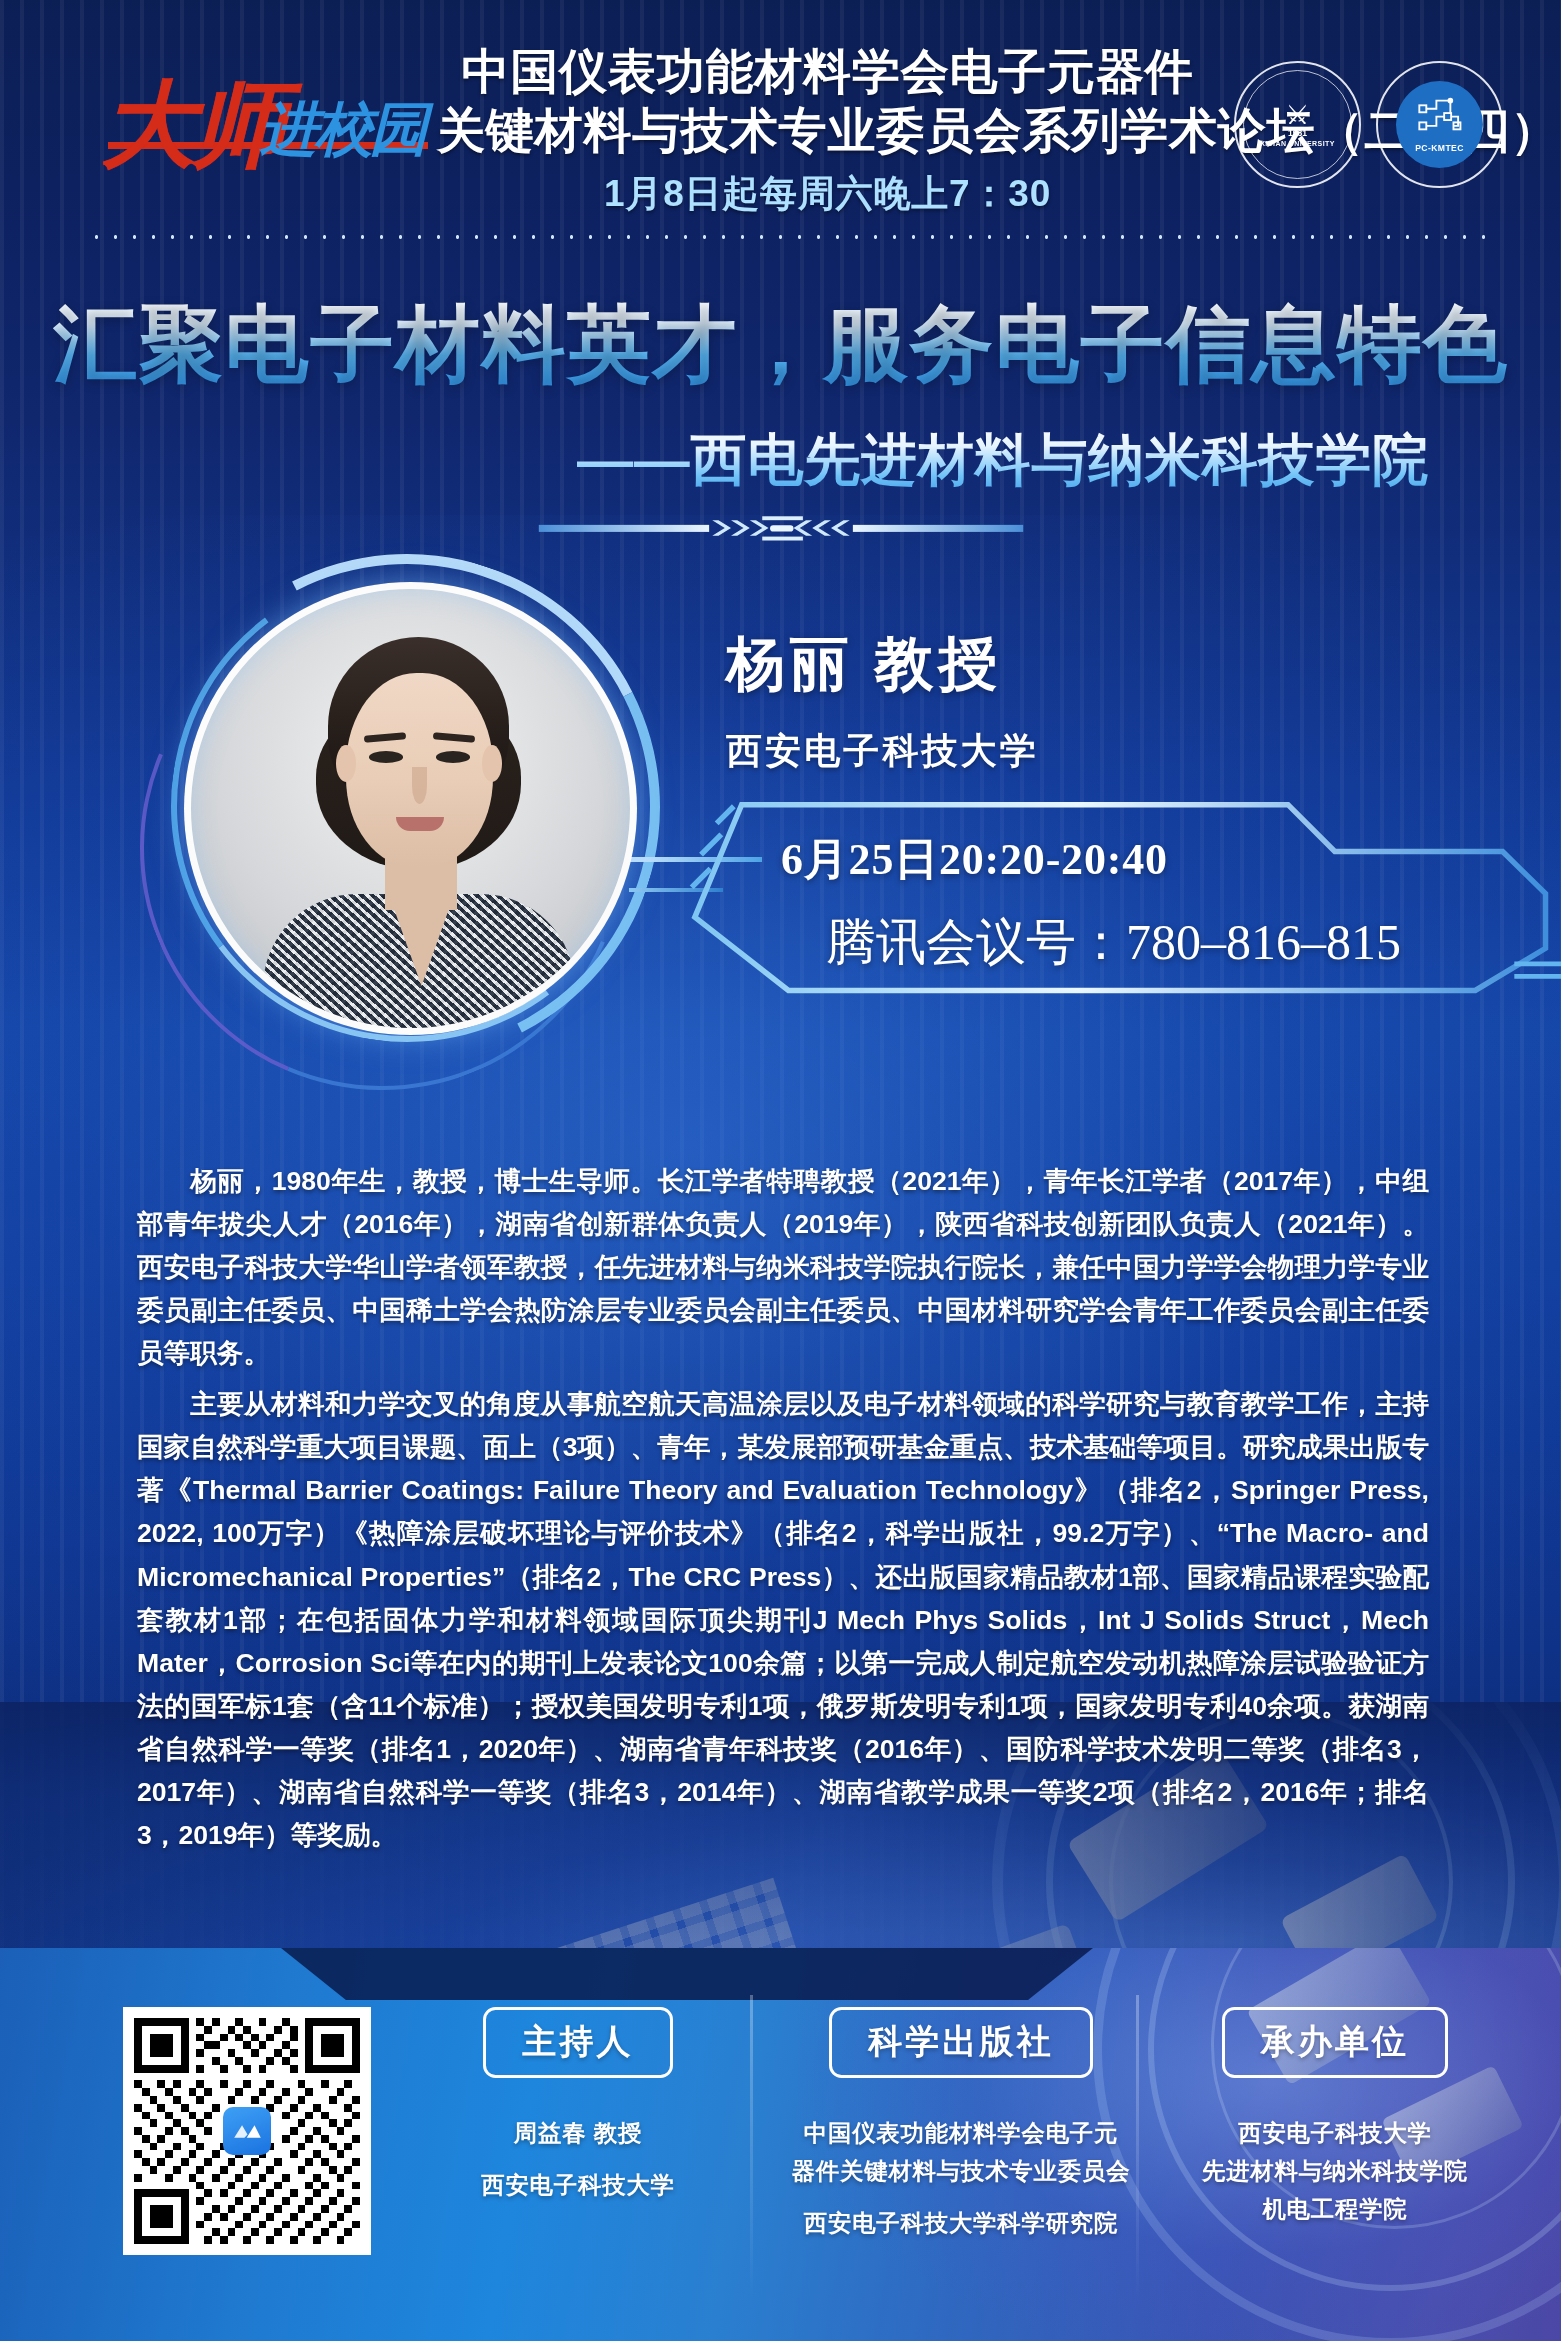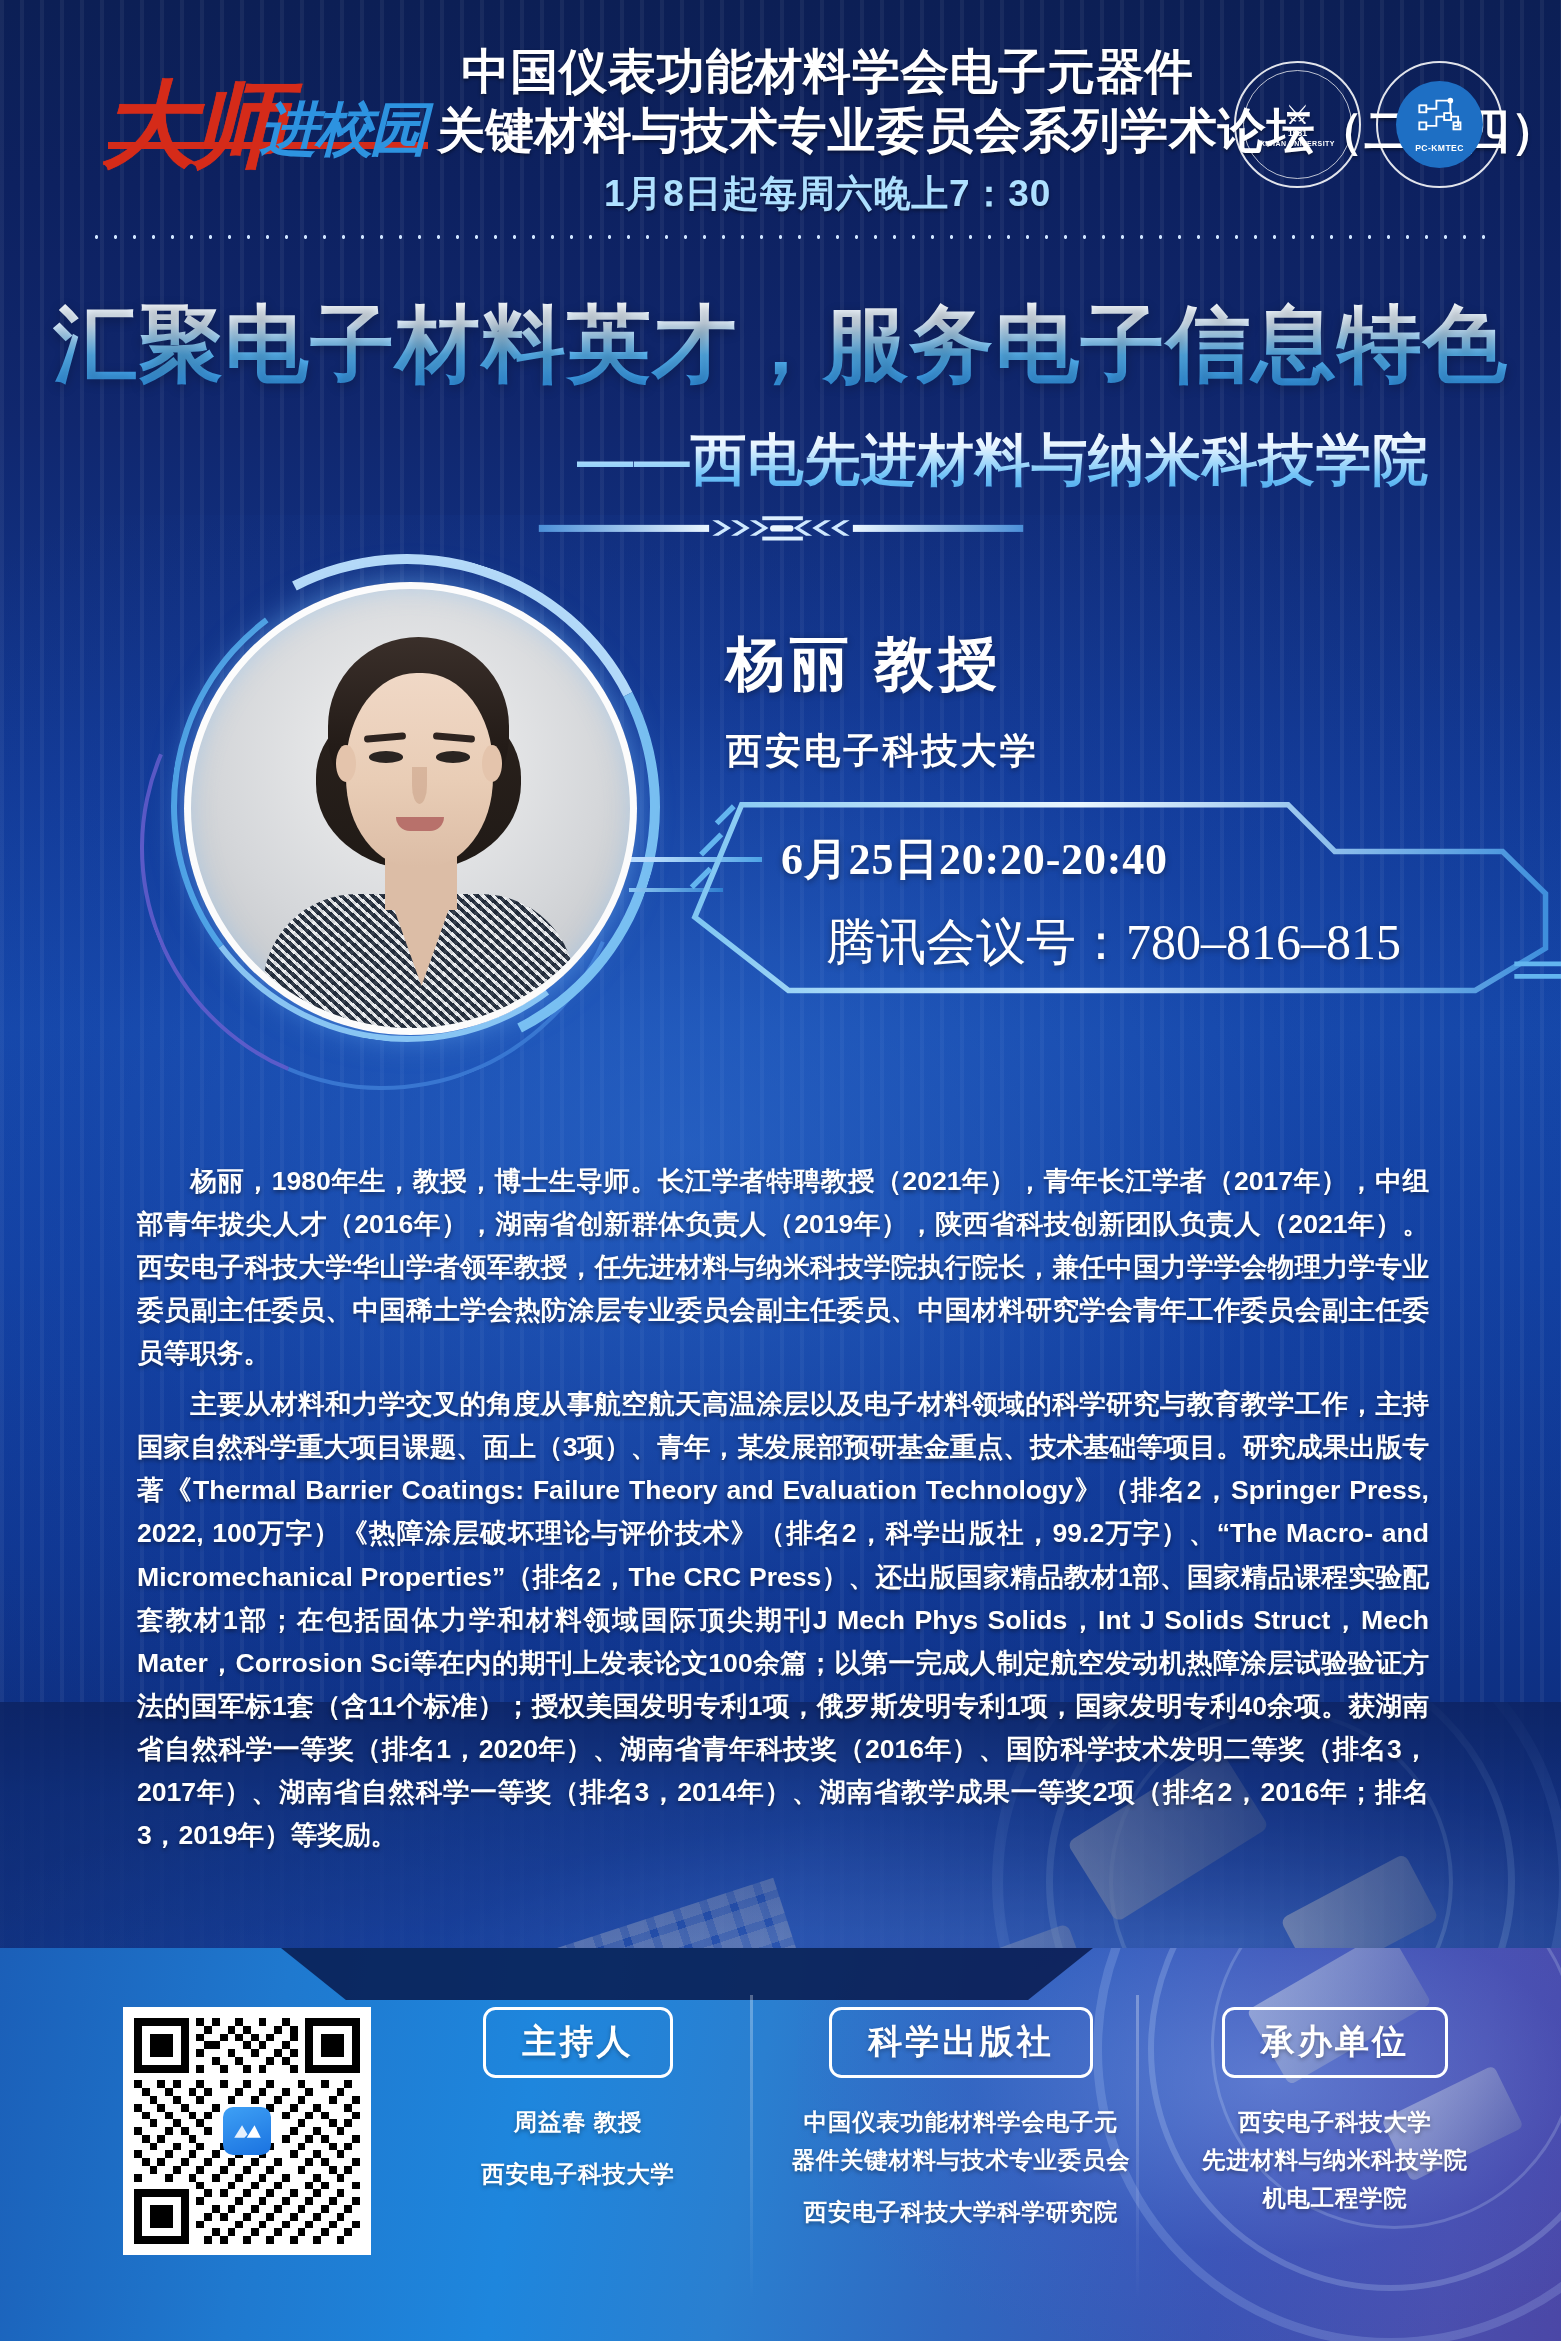--- a/index.html
+++ b/index.html
@@ -311,21 +311,21 @@
 
   .f-col { position:absolute; top:2007px; text-align:center; color:#fff; }
   #col-host { left:414px; width:328px; }
   #col-org  { left:789px; width:344px; }
   #col-exec { left:1171px; width:328px; }
   .f-chiplabel {
     display:inline-block; border:3.1px solid #ffffff; border-radius:12.5px;
     padding:9.4px 36px; font-size:34px; font-weight:900; letter-spacing:3.1px;
     text-shadow:0 1.6px 4.7px rgba(0,0,0,.3);
   }
-  .f-lines { margin-top:26px; }
+  .f-lines { margin-top:37px; }
   .f-lines div {
     font-size:23.4px; font-weight:700; line-height:1.62; letter-spacing:0.8px;
     text-shadow:0 1.6px 4.7px rgba(0,0,0,.35);
   }
   .f-lines div.gap { margin-top:14px; }
 </style>
 </head>
 <body>
 
 <div id="poster">

